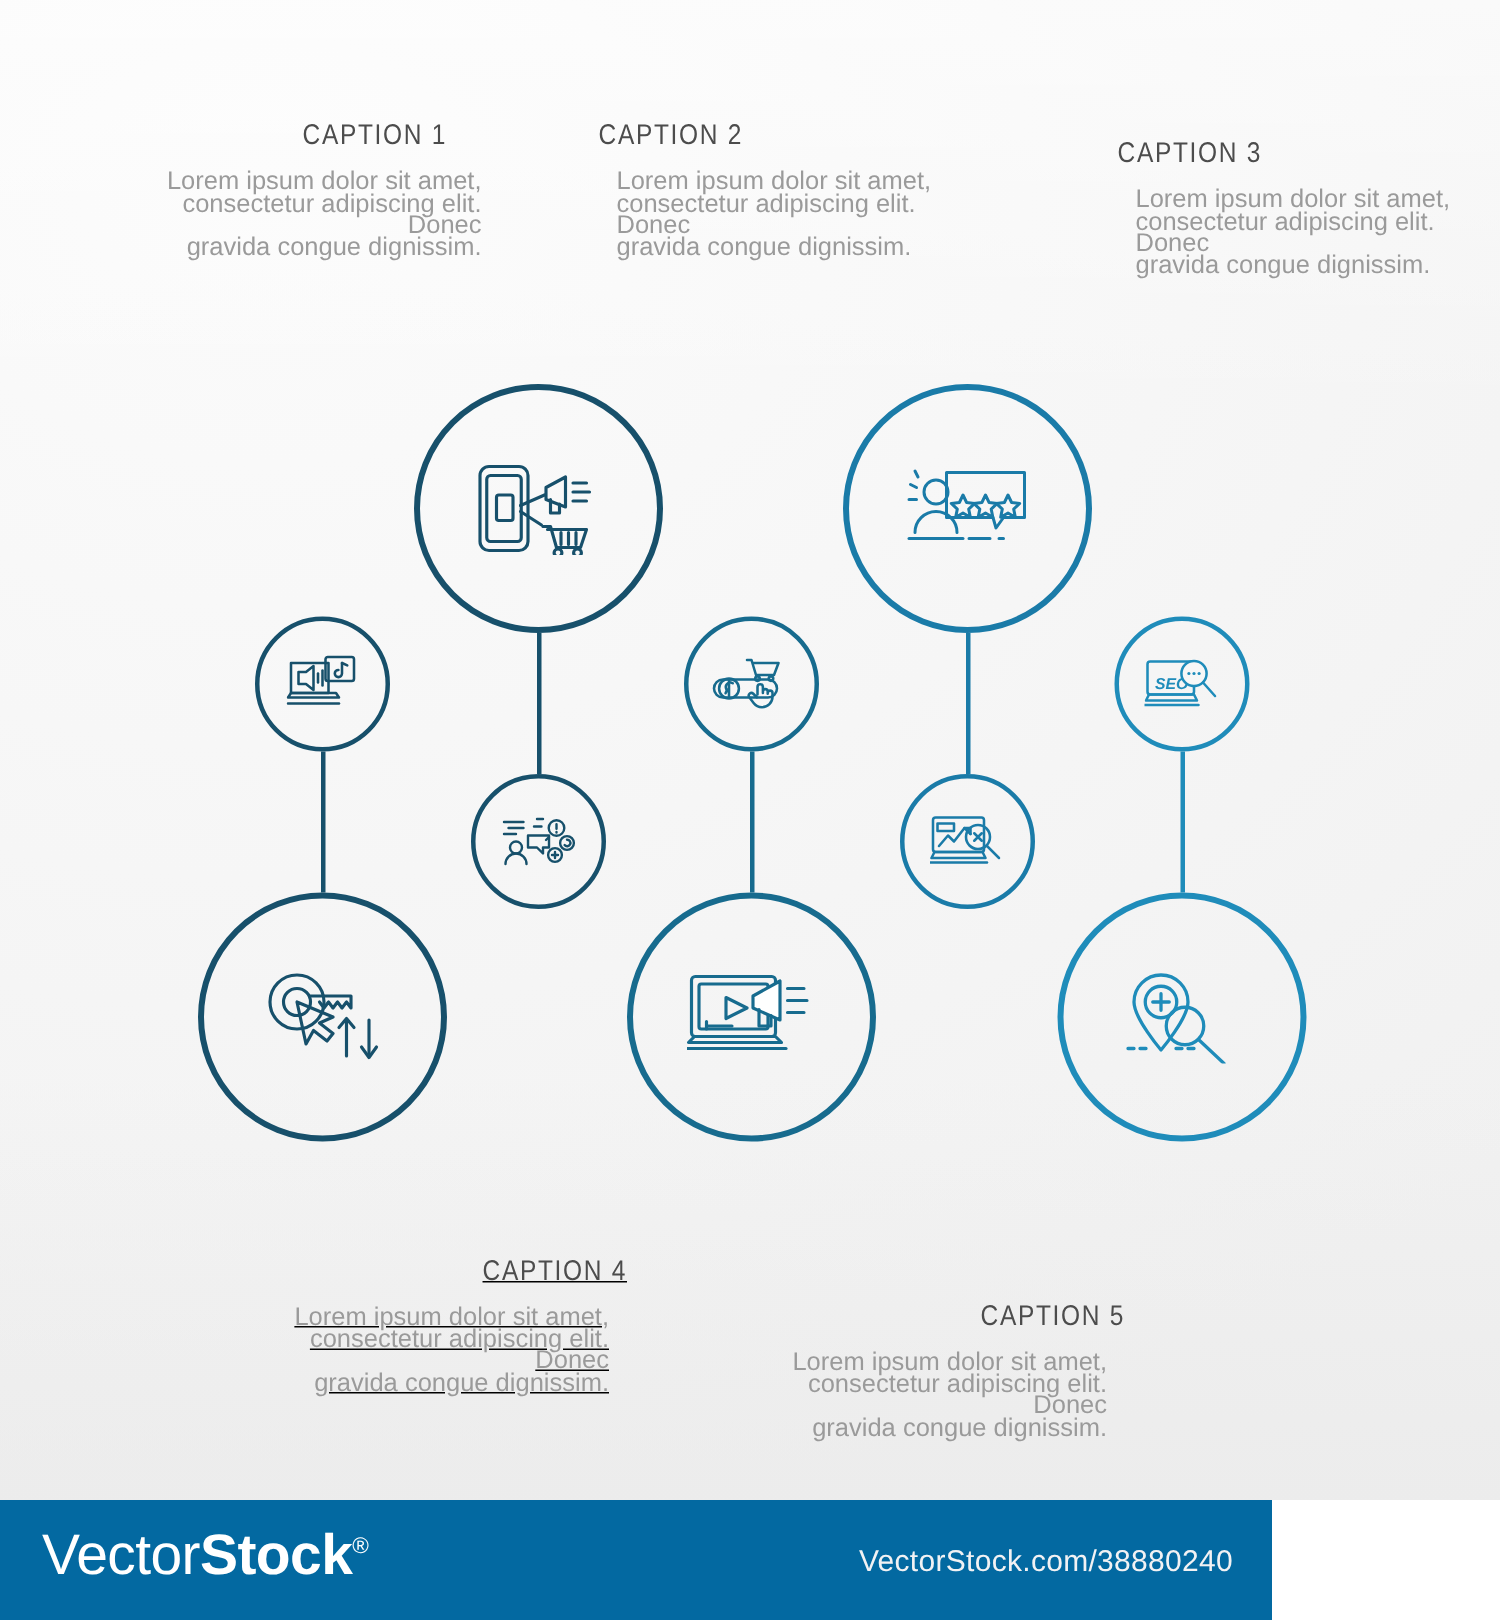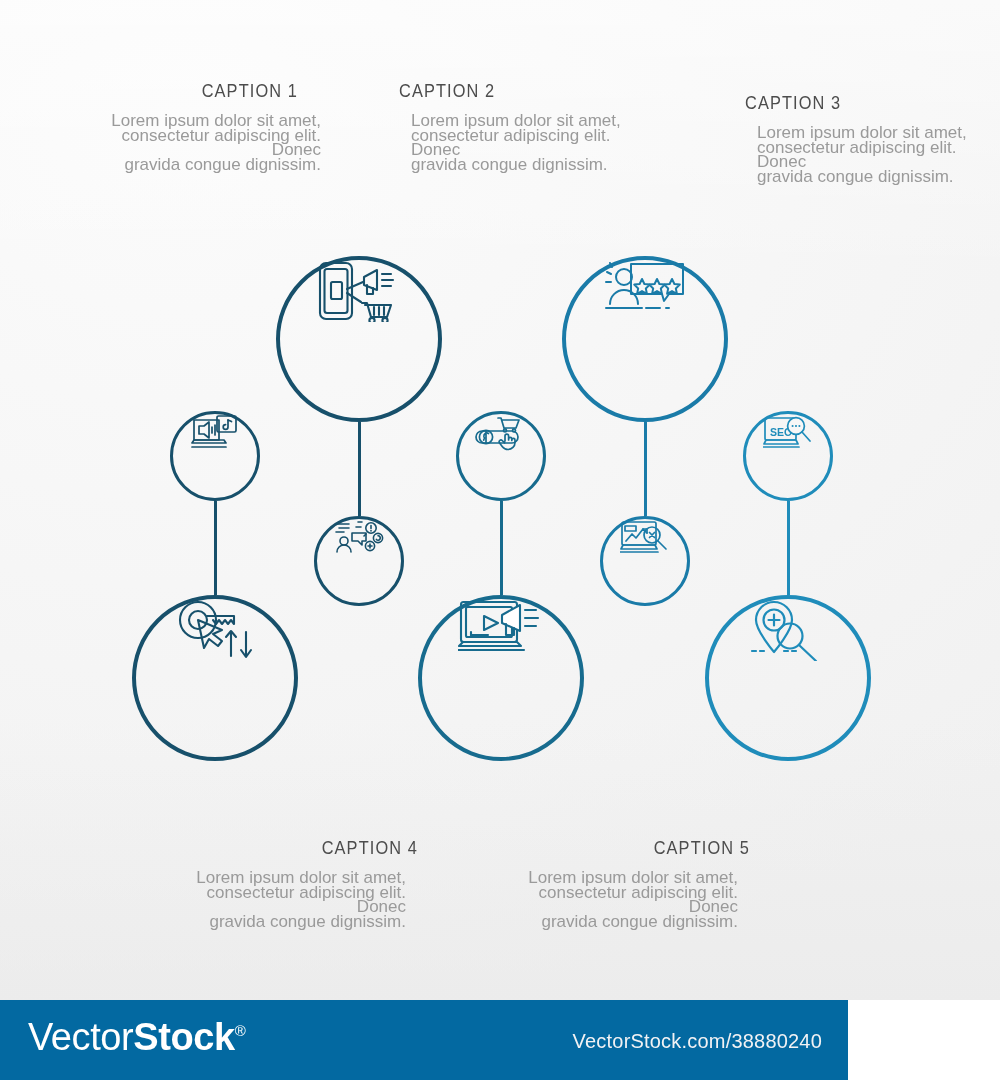--- a/index.html
+++ b/index.html
@@ -65,40 +65,41 @@
     margin: 12px;
   }
   .caption.align-right { text-align: right; }
   .caption.align-right .cap-title {
     transform-origin: right center;
   }
 
   #cap1 { left: 83px;  top: 80px; text-align: right; }
   #cap2 { left: 399px; top: 80px; }
   #cap3 { left: 745px; top: 92px; }
-  #cap4 { left: 168px; top: 837px; }
-  #cap5 { left: 500px; top: 837px; }
+  #cap4 { left: 168px; top: 837px; text-decoration: underline; }
+  #cap5 { left: 500px; top: 867px; }
 
   
   .connector {
     position: absolute;
     width: 3px;
     z-index: 1;
   }
 
   
   .node {
     position: absolute;
     border-radius: 50%;
     background: transparent;
     box-sizing: border-box;
     display: flex;
-    align-items: flex-start;
+    align-items: center;
     justify-content: center;
     z-index: 3;
+    font-style: italic;
   }
   .node svg { display: block; }
 
   
   #footer {
     position: absolute;
     left: 0;
     top: 1000px;
     width: 848px;
     height: 80px;

